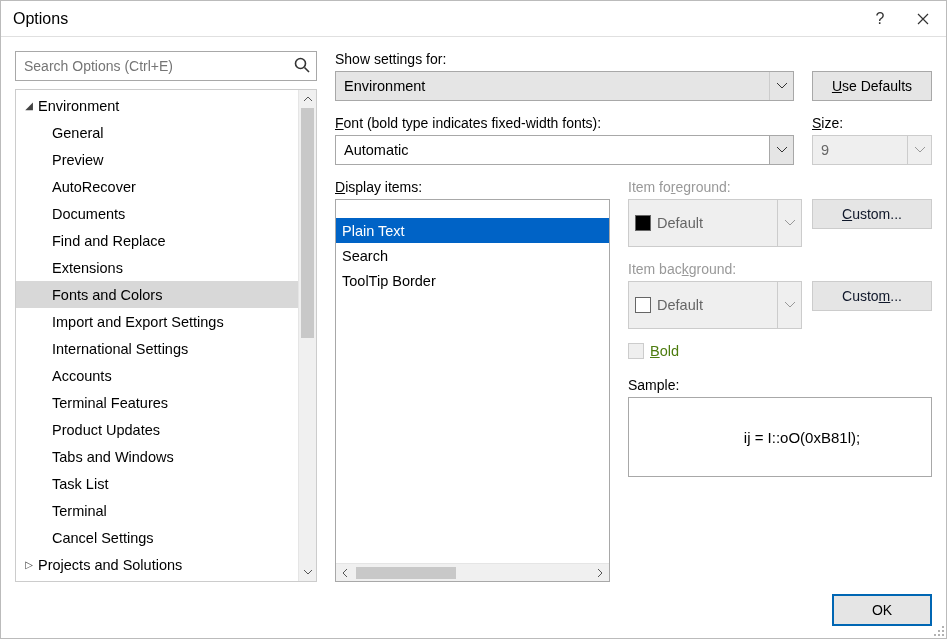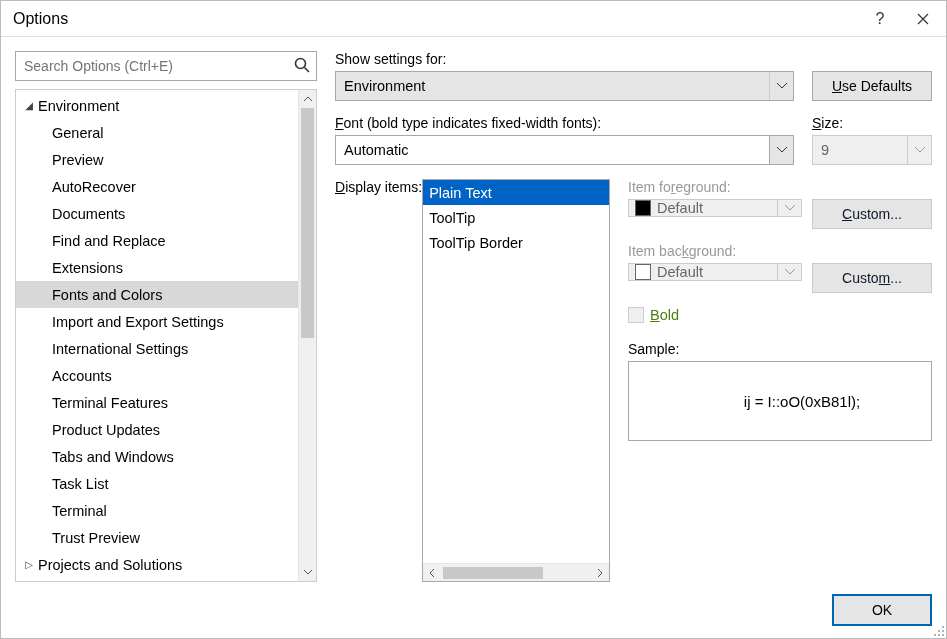--- a/index.html
+++ b/index.html
@@ -32,29 +32,29 @@
   .combo.filled { background: #e5e5e5; }
   .combo.small-disabled { background: #efefef; color: #666; border-color: #ccc; }
   .combo-arrow { width: 24px; height: 100%; display: flex; align-items: center; justify-content: center; border-left: 1px solid #ccc; margin-left: auto; }
   .combo-arrow.inline { border-left: 1px solid #a8a8a8; background: #e5e5e5; }
   .combo-arrow svg { width: 10px; height: 6px; }
   .btn { height: 30px; border: 1px solid #a8a8a8; background: #e5e5e5; display: flex; align-items: center; justify-content: center; font-size: 14px; padding: 0 10px; cursor: default; }
   .btn.disabled { color: #0f172a; border-color: #ccc; }
   .btn.primary { border: 2px solid #0066b3; background: #e5e5e5; }
   .colgroup { display: flex; gap: 18px; flex: 1; min-height: 0; }
   .listbox { border: 1px solid #a8a8a8; background: #fff; flex: 1; display: flex; flex-direction: column; min-height: 0; }
-  .listbox-items { flex: 1; overflow: hidden; }
+  .listbox-items { flex: 1; overflow: hidden; margin-top: 18px; }
   .list-item { height: 25px; display: flex; align-items: center; padding: 0 6px; font-size: 14.5px; }
   .list-item.selected { background: #0063c6; color: #fff; }
   .listbox-hscroll { height: 18px; background: #f0f0f0; border-top: 1px solid #e5e5e5; display: flex; align-items: center; }
   .hscroll-arrow { width: 18px; display: flex; align-items: center; justify-content: center; font-size: 10px; color: #555; }
   .hscroll-thumb { height: 12px; background: #c8c8c8; width: 100px; margin-left: 2px; }
   .right-col { width: 304px; display: flex; flex-direction: column; }
   .color-row { display: flex; gap: 10px; margin-bottom: 14px; }
-  .color-combo { flex: 1; height: 18px; border: 1px solid #ccc; background: #efefef; display: flex; align-items: center; padding: 0 0 0 6px; font-size: 14.5px; color: #666; }
+  .color-combo { flex: 1; height: 48px; border: 1px solid #ccc; background: #efefef; display: flex; align-items: center; padding: 0 0 0 6px; font-size: 14.5px; color: #666; }
   .color-swatch { width: 16px; height: 16px; border: 1px solid #666; margin-right: 6px; }
   .color-swatch.black { background: #000; }
   .color-swatch.white { background: #fff; }
   .check-row { display: flex; align-items: center; margin-bottom: 18px; color: #4d7c0f; font-size: 14.5px; }
   .check { width: 16px; height: 16px; border: 1px solid #ccc; background: #efefef; margin-right: 6px; }
   .sample-box { border: 1px solid #a8a8a8; height: 80px; display: flex; align-items: center; justify-content: center; font-size: 15px; background: #fff; padding-left: 44px; }
   .footer { height: 56px; display: flex; align-items: center; justify-content: flex-end; gap: 10px; padding: 0 14px; margin-left: 40px; }
   .footer .btn { width: 100px; height: 32px; }
   .resize-grip { position: absolute; right: 2px; bottom: 2px; width: 14px; height: 14px; }
   u { text-decoration: underline; }
@@ -128,21 +128,21 @@
             <div class="tree-item level1">
               <span>Tabs and Windows</span>
             </div>
             <div class="tree-item level1">
               <span>Task List</span>
             </div>
             <div class="tree-item level1">
               <span>Terminal</span>
             </div>
             <div class="tree-item level1">
-              <span>Trust Preview</span>
+              <span>Cancel Settings</span>
             </div>
             <div class="tree-item level0">
               <span class="tree-arrow">▷</span>
               <span>Projects and Solutions</span>
             </div>
           </div>
         <div class="tree-scroll">
           <div class="tree-scroll-arrow">
             <svg width="8" height="6" viewBox="0 0 8 6">
                 <path d="M0 5 L4 1 L8 5" stroke="#555" fill="none"></path>
@@ -196,26 +196,26 @@
                 <svg viewBox="0 0 10 6">
                   <path d="M0 0 L5 5 L10 0" stroke="#999" fill="none"></path>
                 </svg>
               </div>
           </div>
         </div>
       </div>
 
       <div class="colgroup">
 
-        <div style="flex:1;display:flex;flex-direction:row;min-height:0">
+        <div style="flex:1;display:flex;flex-direction:column;min-height:0">
           <span class="label"><u>D</u>isplay items:</span>
           <div class="listbox">
             <div class="listbox-items" id="display-items">
                 <div class="list-item selected">Plain Text</div>
-                <div class="list-item">ToolTip</div>
+                <div class="list-item">Search</div>
                 <div class="list-item">ToolTip Border</div>
               </div>
             <div class="listbox-hscroll">
               <div class="hscroll-arrow">
                   <svg width="6" height="8" viewBox="0 0 6 8">
                     <path d="M5 0 L1 4 L5 8" stroke="#555" fill="none"></path>
                   </svg>
                 </div>
               <div class="hscroll-thumb"></div>
               <div style="flex:1"></div>

